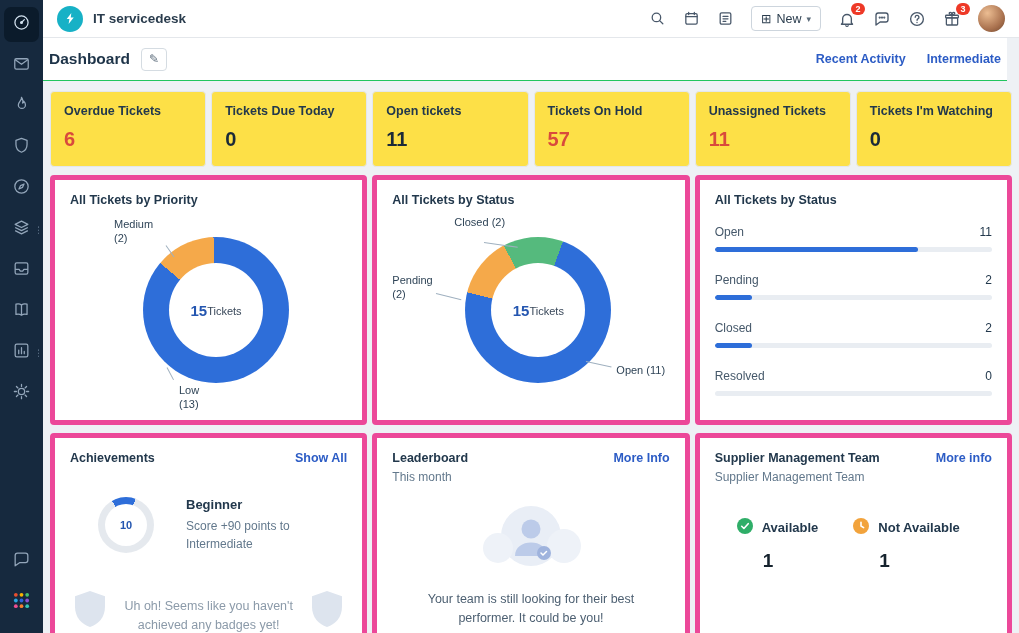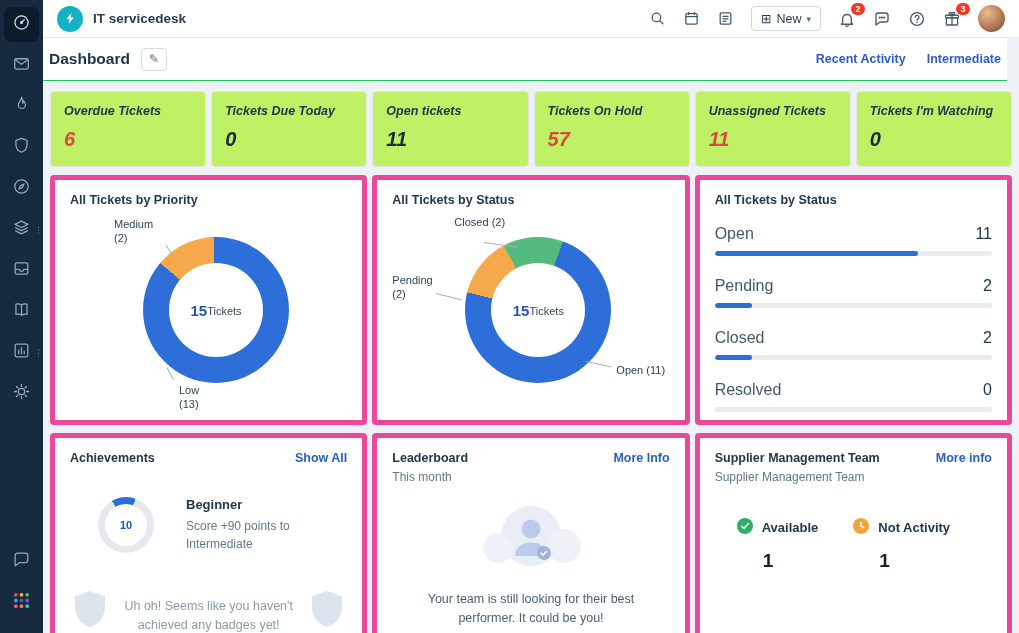--- a/index.html
+++ b/index.html
@@ -36,22 +36,22 @@
     border-bottom:1px solid #22c55e; display:flex; align-items:center; padding:0 6px; z-index:8; }
   .page-title { font-size:15.5px; font-weight:bold; color:#1d3348; }
   .edit-btn { margin-left:11px; width:26px; height:23px; border:1px solid #d5dce2; border-radius:4px;
     background:#fff; color:#5b6b7a; font-size:12px; display:flex; align-items:center; justify-content:center; cursor:pointer; }
   .header-links { margin-left:auto; display:flex; gap:21px; }
   .header-link { font-size:12.5px; font-weight:bold; color:#2c5cc5; cursor:pointer; }
   
   .content { position:absolute; left:43px; right:0; top:81px; padding:10px 7px; display:flex;
     flex-direction:column; gap:8px; }
   .stats-row { display:flex; gap:5px; }
-  .stat-card { flex:1; background:#bef264; border:1px solid #e3e7ec; border-radius:4px;
-    padding:12px 13px; height:76px;font-style:italic; }
+  .stat-card { flex:1; background:#fde047; border:1px solid #e3e7ec; border-radius:4px;
+    padding:12px 13px; height:76px; }
   .stat-label { font-size:12.5px; font-weight:bold; color:#22384c; }
   .stat-value { margin-top:10px; font-size:20px; font-weight:bold; color:#1b2a38; }
   .stat-card.alert .stat-value { color:#d94a3c; }
   .row2 { display:flex; gap:5px; height:250px; }
   .row3 { display:flex; gap:5px; height:250px; }
   .panel { flex:1; background:#fff; border:5px solid #ec4899; border-radius:4px;
     position:relative; padding:13px 15px; overflow:hidden; }
   .panel-title { font-size:12.5px; font-weight:bold; color:#22384c; }
   .panel-sub { font-size:12px; color:#62788c; margin-top:5px; }
   .panel-action { position:absolute; right:15px; top:13px; font-size:12.5px; font-weight:bold;
@@ -62,21 +62,21 @@
   .donut::after { content:""; position:absolute; inset:26px; background:#fff; border-radius:50%; }
   .donut-center { position:absolute; left:73px; top:22px; width:146px; height:146px; z-index:2;
     display:flex; align-items:center; justify-content:center; }
   .donut-val { font-size:15px; font-weight:bold; color:#2456b0; }
   .donut-sub { font-size:11px; color:#39485a; margin-top:2px; }
   .dlabel { position:absolute; font-size:11px; color:#2f4457; line-height:1.3; width:54px; }
   .dline { position:absolute; border-top:1px solid #9fb0bf; transform-origin:left center; }
   
   .bar-list { margin-top:18px; }
   .bar-row { margin-bottom:21px; }
-  .bar-head { display:flex; justify-content:space-between; font-size:16px; color:#45586a; margin-bottom:8px; }
+  .bar-head { display:flex; justify-content:space-between; font-size:12px; color:#45586a; margin-bottom:8px; }
   .bar-head .bval { color:#22384c; }
   .bar-track { height:5px; background:#e9edf2; border-radius:3px; overflow:hidden; }
   .bar-fill { height:100%; background:#2e6ed9; border-radius:3px; width:0; }
   
   .ach-body { display:flex; align-items:center; margin-top:32px; padding-left:28px; gap:32px; }
   .gauge { width:56px; height:56px; border-radius:50%; position:relative; flex:0 0 auto;
     background:conic-gradient(from -30deg, #2e6ed9 0 50deg, #e5e9ee 50deg 360deg); }
   .gauge::after { content:""; position:absolute; inset:7px; background:#fff; border-radius:50%; }
   .gauge-val { position:absolute; inset:0; display:flex; align-items:center; justify-content:center;
     z-index:2; font-size:11px; font-weight:bold; color:#2456b0; }
@@ -460,20 +460,20 @@
           <div class="sup-val">1</div>
         </div>
         <div class="sup-col">
           <div class="sup-line">
             <span>
               <svg width="16" height="16" viewBox="0 0 16 16">
                   <circle cx="8" cy="8" r="8" fill="#f2a33c"></circle>
                   <path d="M8 4.3V8l2.6 1.6" stroke="#fff" stroke-width="1.6" fill="none" stroke-linecap="round"></path>
                 </svg>
             </span>
-            <span>Not Activity</span>
+            <span>Not Available</span>
           </div>
           <div class="sup-val">1</div>
         </div>
       </div>
     </section>
   </div>
 </main>
 
 </body></html>

